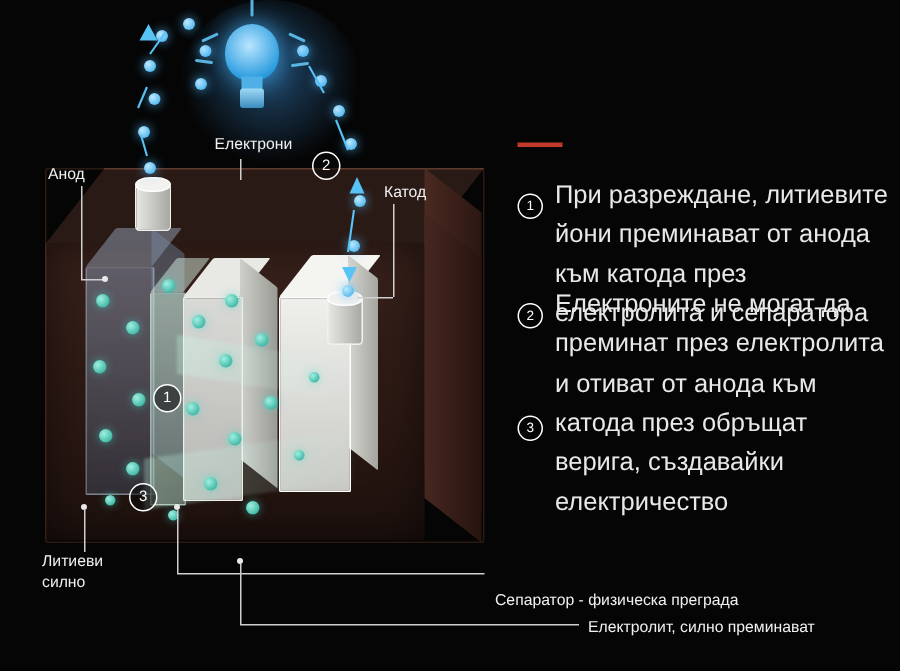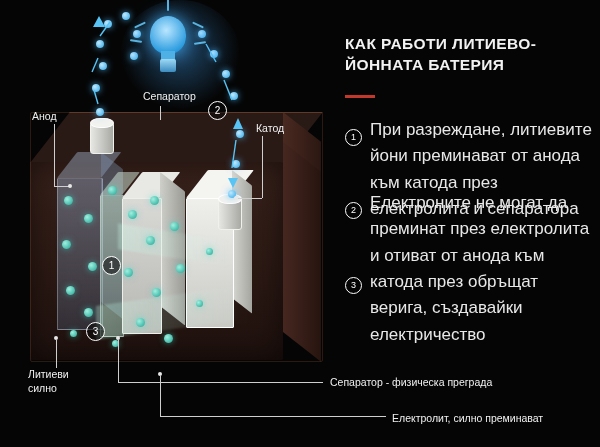--- a/index.html
+++ b/index.html
@@ -308,21 +308,21 @@
     position: absolute;
     width: 4px; height: 4px;
     border-radius: 50%;
     background: #e8e8e8;
   }
 
   #label-anode { left: 32px; top: 110px; text-align: center; }
   #label-electrons { left: 143px; top: 90px; }
   #label-cathode { left: 256px; top: 122px; }
   #label-lithium { left: 28px; top: 368px; }
-  #label-separator { left: 330px; top: 376px; text-align: right; }
+  #label-separator { left: 330px; top: 394px; text-align: right; }
   #label-electrolyte { left: 392px; top: 412px; }
 </style>
 </head>
 <body>
 
 <div id="root">
 
   <div class="case-top"></div>
   <div class="case-side"></div>
   <div class="case-front"></div>
@@ -431,27 +431,26 @@
 
   <div class="leader" style="left:118px; top:382px; width:205px;"></div>
   <div class="leader v" style="left:118px; top:340px; width:1px; height:42px;"></div>
   <div class="dot-end" style="left:116px; top:336px;"></div>
 
   <div class="leader" style="left:160px; top:416px; width:226px;"></div>
   <div class="leader v" style="left:160px; top:376px; width:1px; height:40px;"></div>
   <div class="dot-end" style="left:158px; top:372px;"></div>
 
   <div class="label" id="label-anode">Анод</div>
-  <div class="label" id="label-electrons">Сепаратор</div>
+  <div class="label" id="label-electrons">Електрони</div>
   <div class="label" id="label-cathode">Катод</div>
   <div class="label two-line" id="label-lithium">Литиеви силно</div>
   <div class="label" id="label-separator">Сепаратор - физическа преграда</div>
   <div class="label" id="label-electrolyte">Електролит, силно преминават</div>
 
-  <div class="title">КАК РАБОТИ ЛИТИЕВО-ЙОННАТА БАТЕРИЯ</div>
   <div class="title-rule"></div>
 
   <div class="bullet-row" id="bullet-1">
     <div class="bullet-num">1</div>
     <div class="bullet-text">При разреждане, литиевите йони преминават от анода към катода през електролита и сепаратора</div>
   </div>
   <div class="bullet-row" id="bullet-2">
     <div class="bullet-num">2</div>
     <div class="bullet-text">Електроните не могат да преминат през електролита и отиват от анода към катода през обръщат верига, създавайки електричество</div>
   </div>

